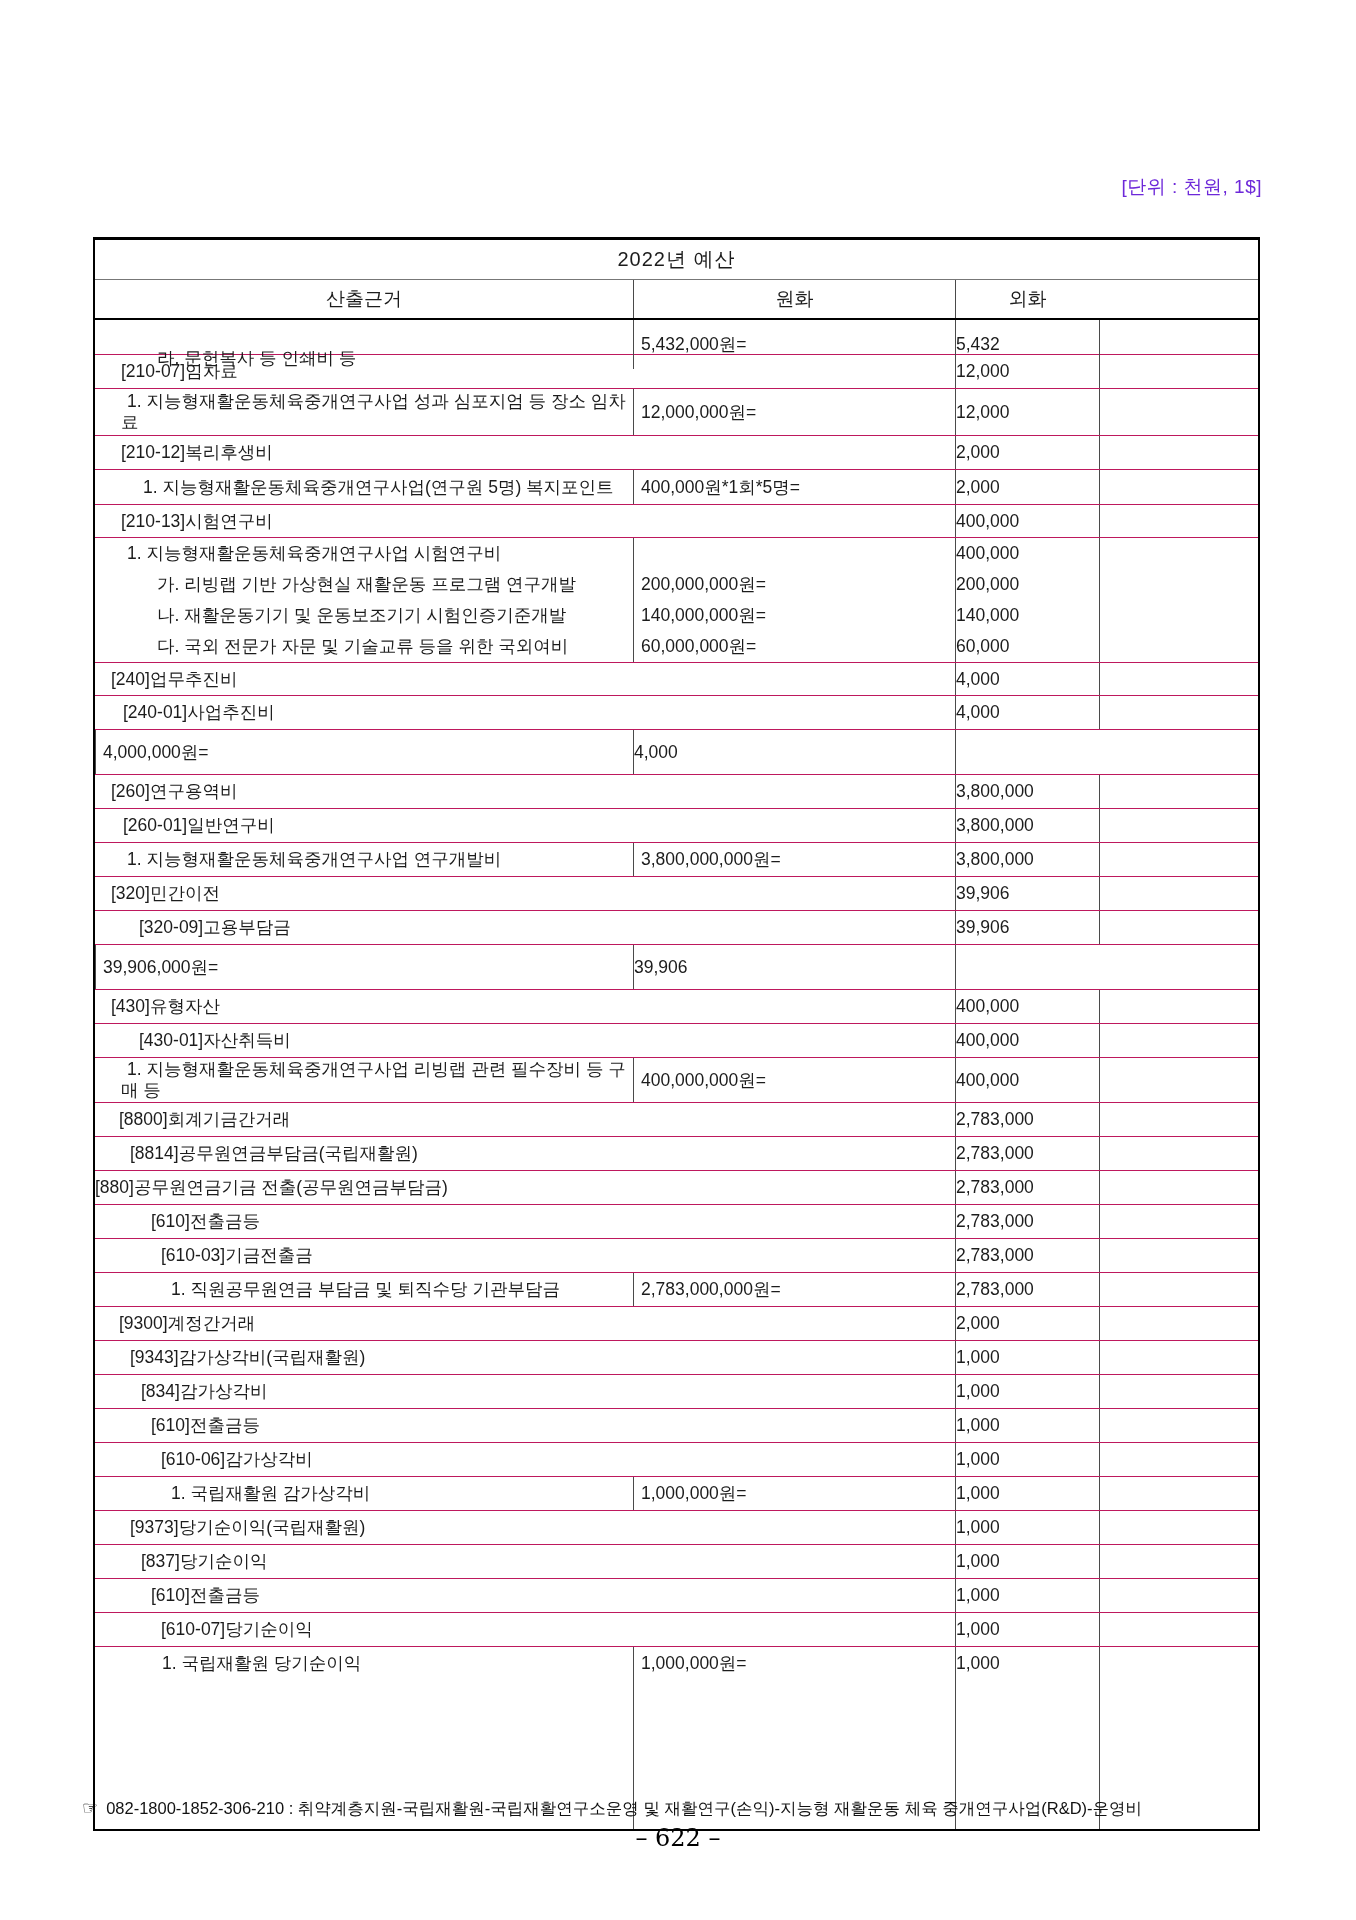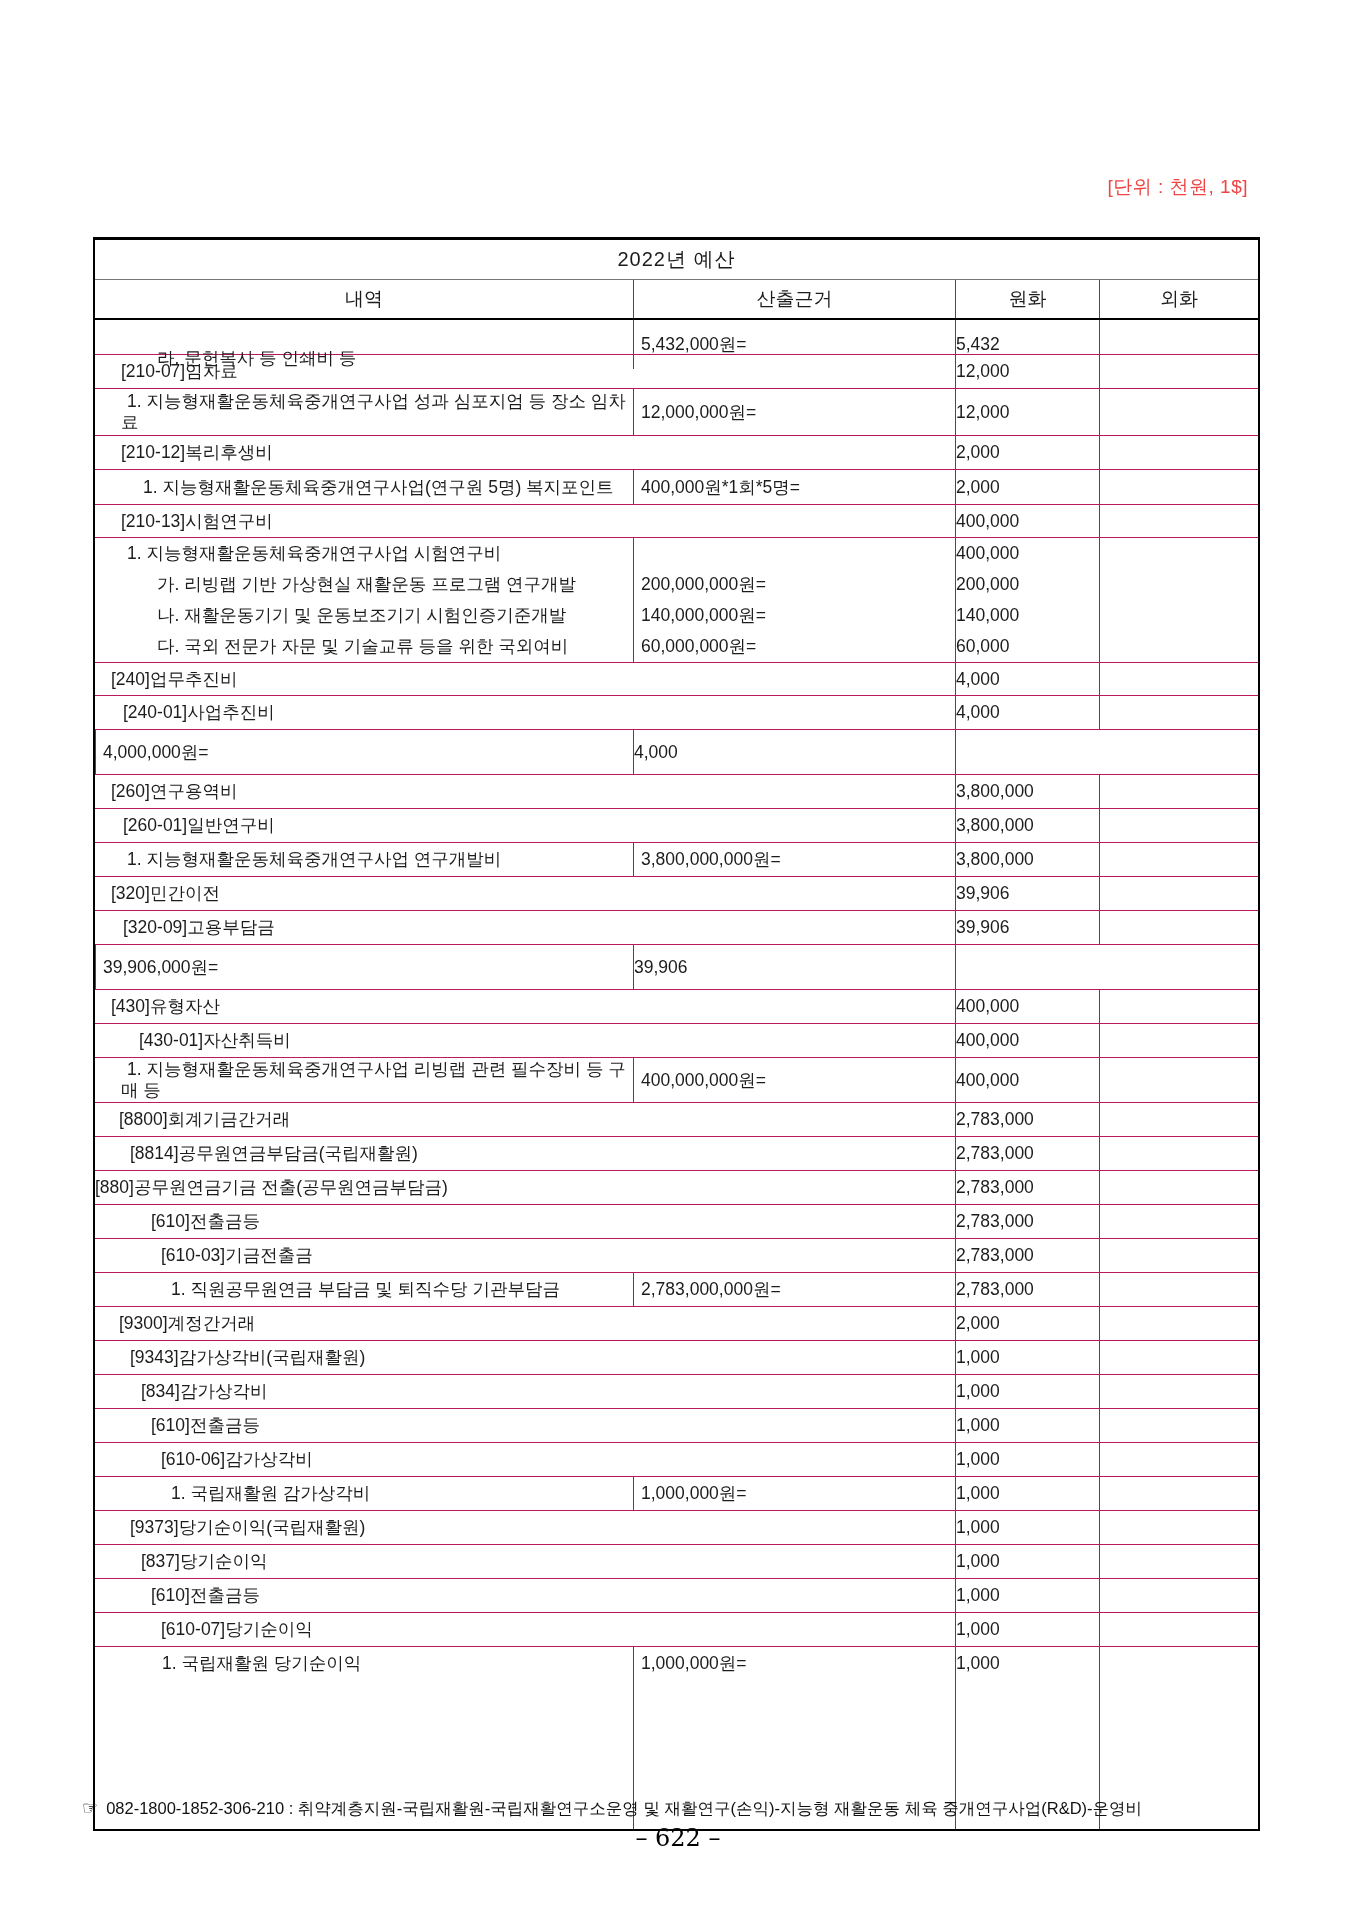--- a/index.html
+++ b/index.html
@@ -2,22 +2,22 @@
 <html><head>
 <meta charset="utf-8">
 <style>
   html,body { margin:0; padding:0; }
   body {
     width:1356px; height:1920px; position:relative; background:#ffffff;
     font-family:"Liberation Sans", sans-serif; color:#1c1c1c;
     -webkit-font-smoothing:antialiased;
   }
   .unit-label {
-    position:absolute; top:174px; right:108px;
-    font-size:19px; letter-spacing:0.5px; color:#ef4444;
+    position:absolute; top:174px; right:94px;
+    font-size:19px; letter-spacing:0.5px; color:#6d28d9;
   }
   .budget-table {
     position:absolute; left:93px; top:237px; width:1163px;
     border:2px solid #000; border-top-width:3px; background:#fff;
   }
   .title-row {
     height:39px; display:flex; align-items:center; justify-content:center;
     font-size:20px; border-bottom:1px solid #777; letter-spacing:1px;
   }
   .header-row {
@@ -56,21 +56,20 @@
   }
 </style>
 </head>
 <body>
 
 <div class="unit-label">[단위 : 천원, 1$]</div>
 
 <div class="budget-table">
   <div class="title-row">2022년 예산</div>
   <div class="header-row">
-    <div class="hcell">내역</div>
     <div class="hcell">산출근거</div>
     <div class="hcell">원화</div>
     <div class="hcell">외화</div>
   </div>
   <div id="table-body">
       <div class="row" style="height: 34px;">
         <div class="cell c-desc" style="padding-left: 62px; margin-top: 28px;">
           <span class="txt">라. 문헌복사 등 인쇄비 등</span>
         </div>
         <div class="cell c-calc">
@@ -276,21 +275,21 @@
           <span class="txt">[320]민간이전</span>
         </div>
         <div class="cell c-krw">
           <span class="txt">39,906</span>
         </div>
         <div class="cell c-fx">
           <span class="txt"></span>
         </div>
       </div>
       <div class="row" style="height: 33px;">
-        <div class="cell c-desc span2" style="padding-left: 28px;">
+        <div class="cell c-desc span2" style="padding-left: 44px;">
           <span class="txt">[320-09]고용부담금</span>
         </div>
         <div class="cell c-krw">
           <span class="txt">39,906</span>
         </div>
         <div class="cell c-fx">
           <span class="txt"></span>
         </div>
       </div>
       <div class="row" style="height: 44px;">

